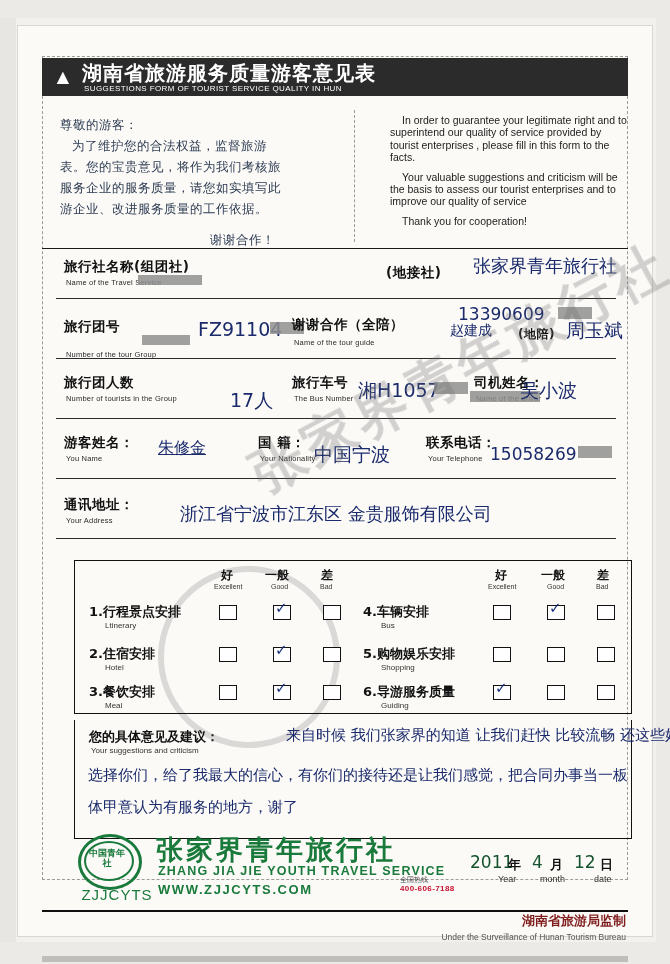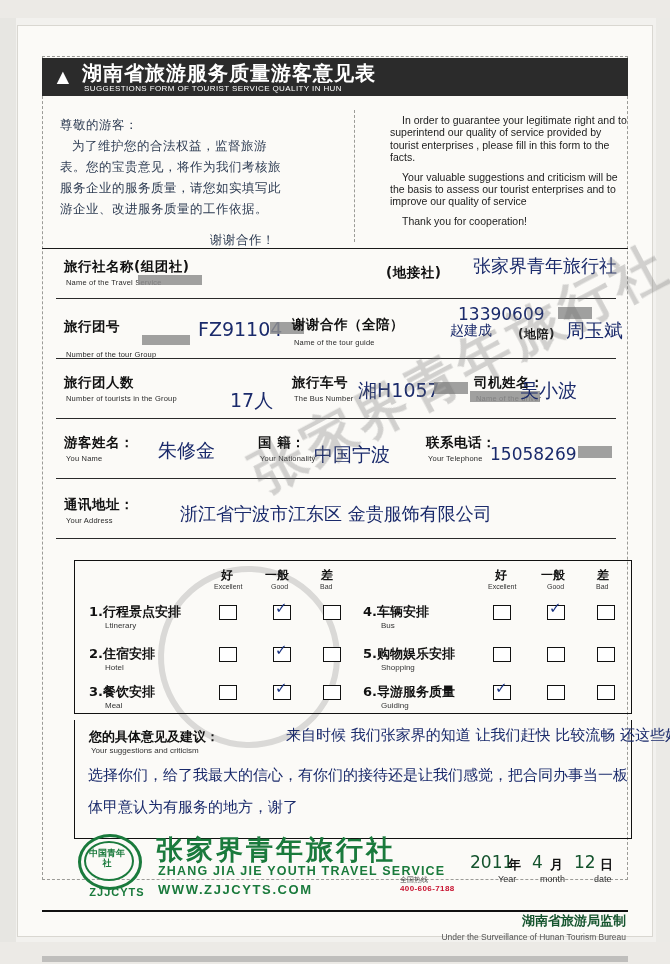--- a/index.html
+++ b/index.html
@@ -179,21 +179,21 @@
     position:absolute;left:10px;top:9px;width:46px;height:36px;
     border:2px solid #1a7a3c;border-radius:50%;
   }
   .logo-cn{
     position:absolute;left:14px;top:16px;
     font-family:"DejaVu Sans",sans-serif;font-size:9px;color:#1a7a3c;font-weight:bold;
     line-height:10px;text-align:center;width:38px;
   }
   .logo-abbr{
     position:absolute;left:0px;top:54px;width:86px;text-align:center;
-    font-size:11px;font-weight:bold;color:#1a7a3c;letter-spacing:1px;
+    font-size:15px;font-weight:normal;color:#1a7a3c;letter-spacing:1px;
   }
   .brand-cn{
     position:absolute;left:138px;top:806px;
     font-family:"DejaVu Sans",sans-serif;
     font-size:27px;font-weight:bold;color:#1a7a3c;letter-spacing:3px;
   }
   .brand-en{
     position:absolute;left:140px;top:838px;
     font-size:12.5px;font-weight:bold;color:#1a7a3c;letter-spacing:1.2px;
   }
@@ -225,21 +225,21 @@
     position:absolute;font-family:"DejaVu Sans",sans-serif;
     font-size:17px;color:#14532d;
   }
 
   
   .btm-rule{
     position:absolute;left:24px;top:884px;width:586px;height:2px;background:#111;
   }
   .btm-cn{
     position:absolute;right:26px;top:886px;
-    font-family:"DejaVu Sans",sans-serif;font-size:13px;font-weight:bold;color:#14532d;
+    font-family:"DejaVu Sans",sans-serif;font-size:13px;font-weight:bold;color:#7f1d1d;
   }
   .btm-en{
     position:absolute;right:26px;top:906px;
     font-size:8.5px;color:#555;
   }
   .btm-strip{
     position:absolute;left:24px;top:930px;width:586px;height:6px;background:#6d6d6d;opacity:.35;
   }
 </style>
 </head>
@@ -314,21 +314,21 @@
     <div class="redact" style="left:416px;top:356px;width:34px;height:12px;"></div>
 
     <div class="lbl" style="left:456px;top:348px;">司机姓名：</div>
     <div class="lbl-en" style="left:458px;top:368px;">Name of the driver</div>
     <div class="redact" style="left:452px;top:365px;width:70px;height:11px;"></div>
     <div class="hw" style="left:502px;top:352px;font-size:19px;">吴小波</div>
     <div class="rowline" style="top:392px;"></div>
 
     <div class="lbl" style="left:46px;top:408px;">游客姓名：</div>
     <div class="lbl-en" style="left:48px;top:428px;">You   Name</div>
-    <div class="hw" style="left:140px;top:412px;font-size:19px;">朱修金</div>
+    <div class="hw" style="left:140px;top:412px;font-size:16px;text-decoration:underline;">朱修金</div>
 
     <div class="lbl" style="left:240px;top:408px;">国        籍：</div>
     <div class="lbl-en" style="left:242px;top:428px;">Your  Nationality</div>
     <div class="hw" style="left:296px;top:416px;font-size:19px;">中国宁波</div>
 
     <div class="lbl" style="left:408px;top:408px;">联系电话：</div>
     <div class="lbl-en" style="left:410px;top:428px;">Your   Telephone</div>
     <div class="hw" style="left:472px;top:418px;font-size:17px;">15058269</div>
     <div class="redact" style="left:560px;top:420px;width:34px;height:12px;"></div>
     <div class="rowline" style="top:452px;"></div>

